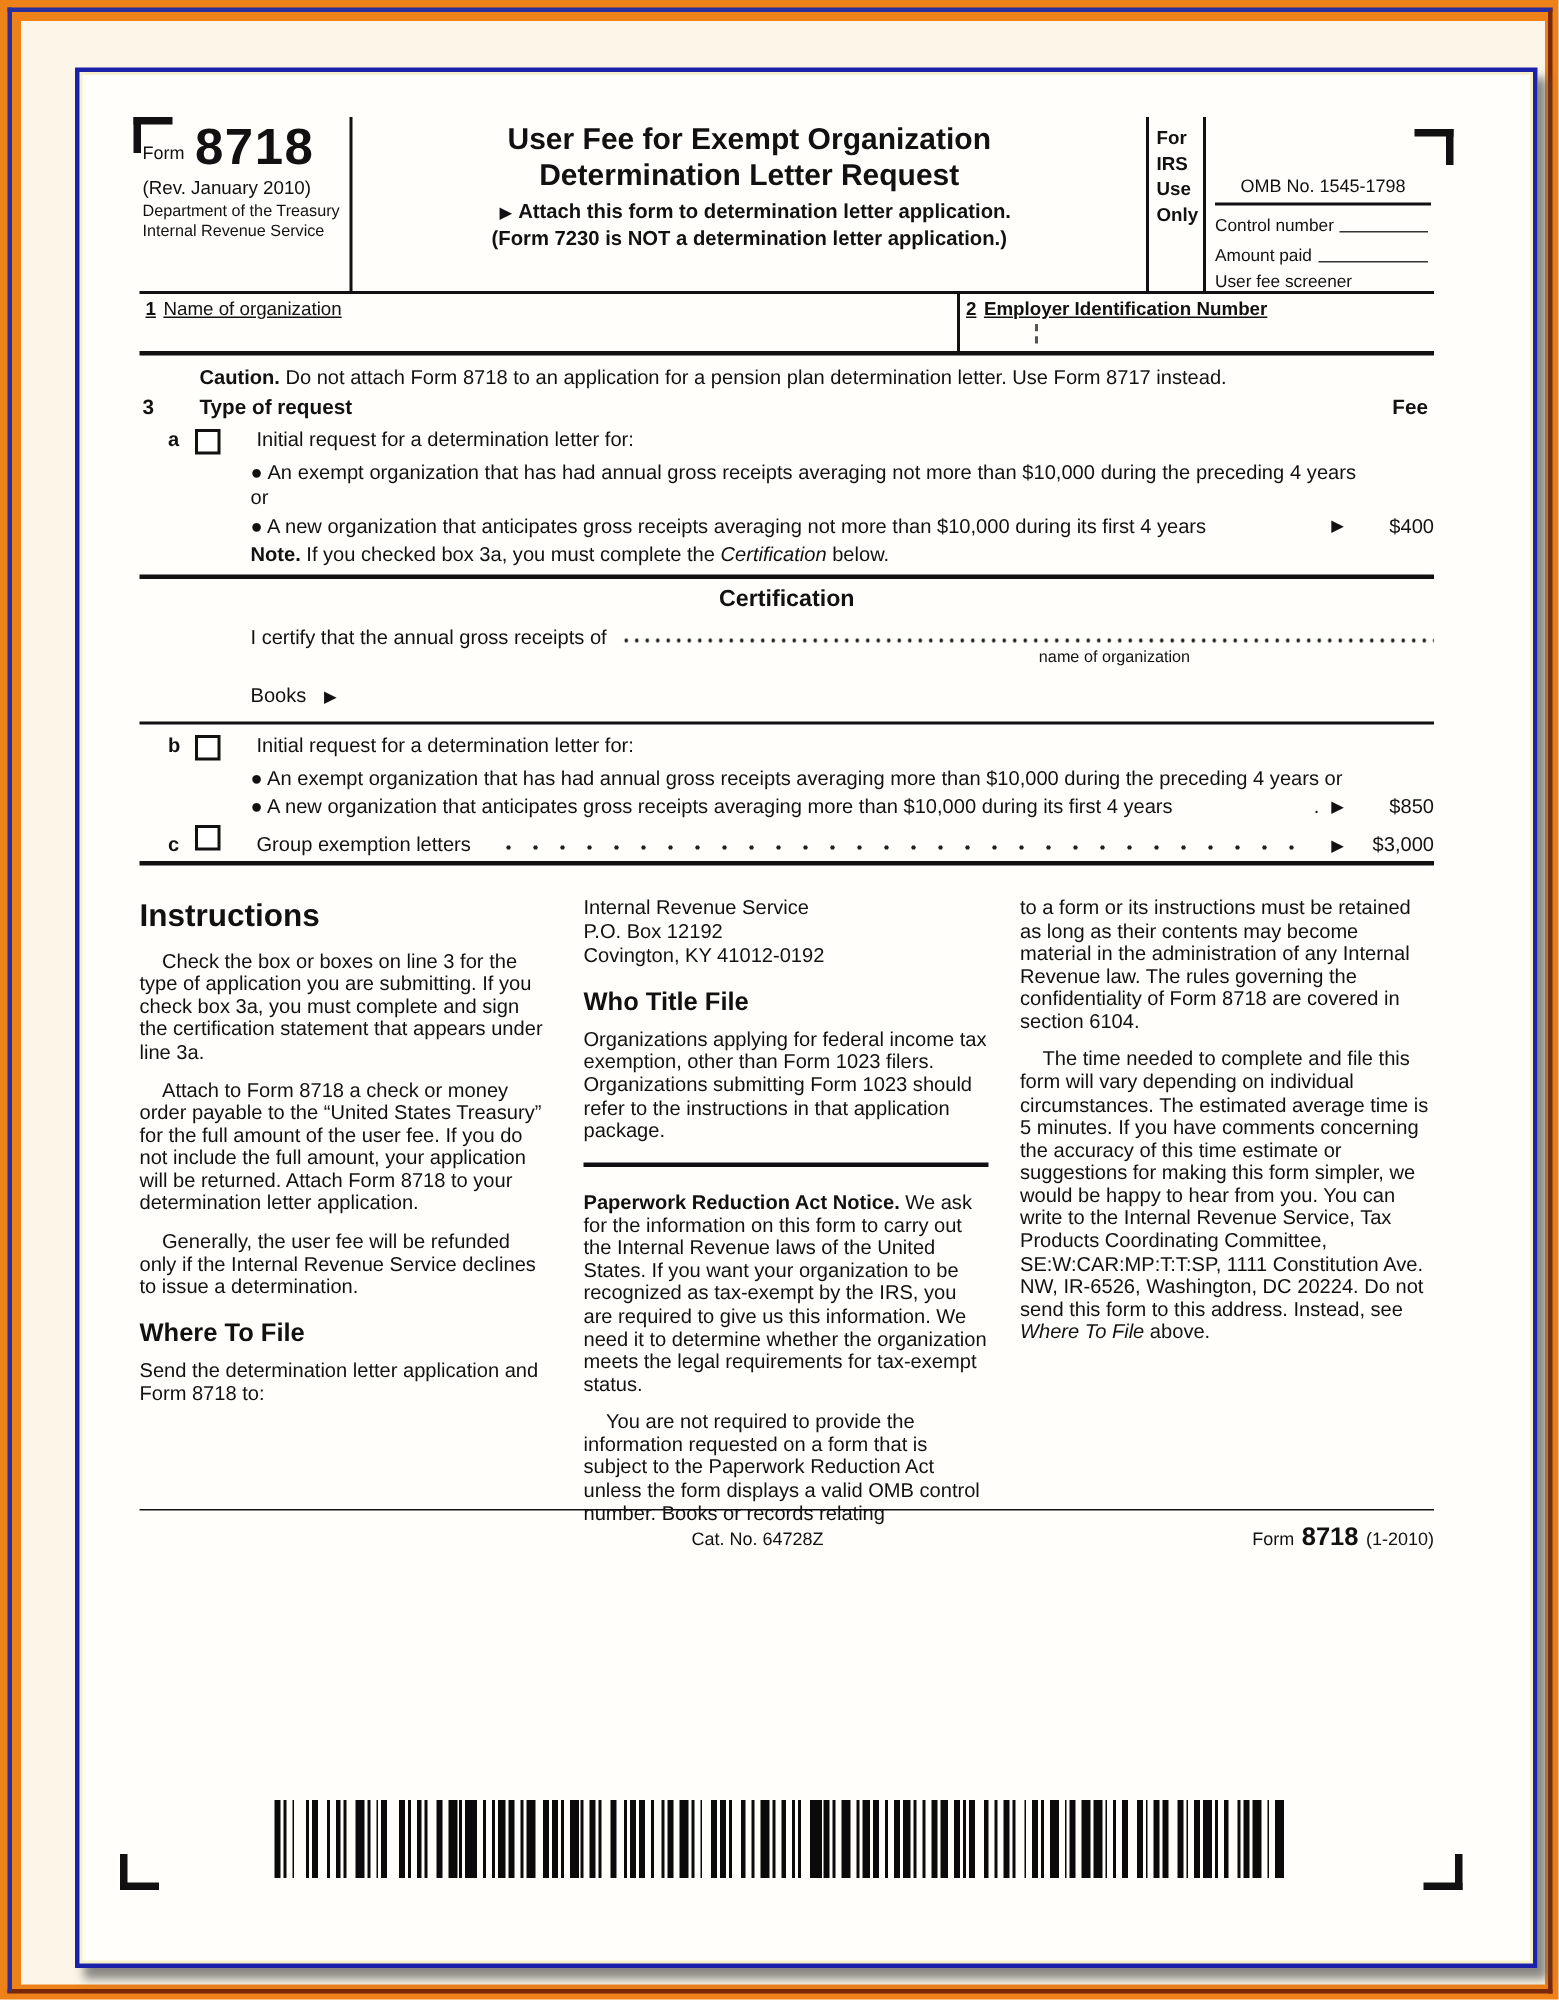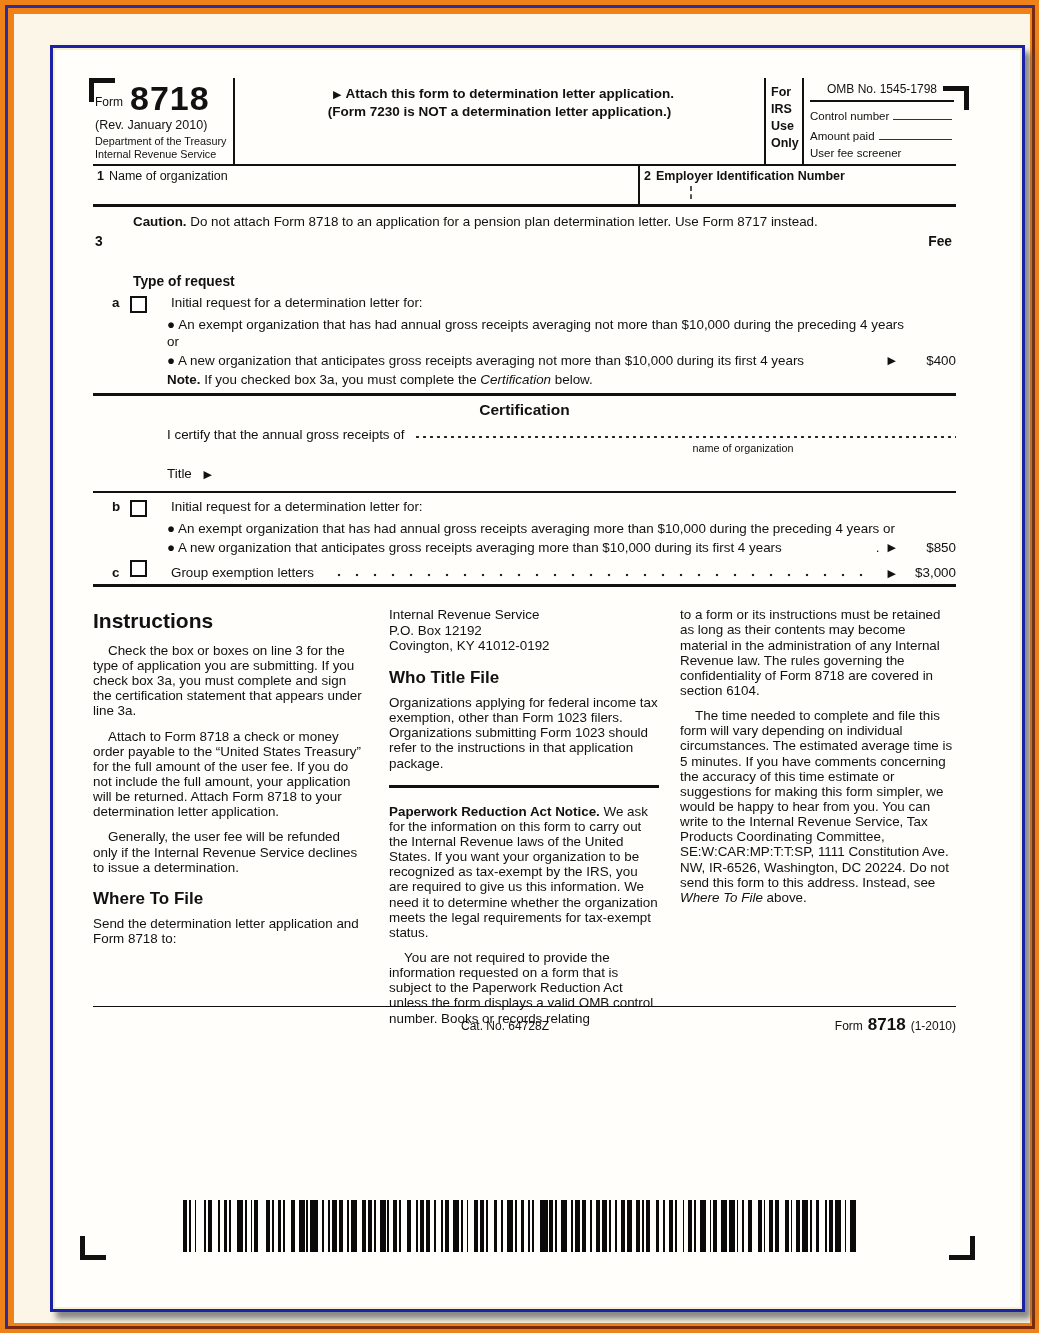--- a/index.html
+++ b/index.html
@@ -41,39 +41,39 @@
   .form-word{font-size:12px;padding-bottom:4px;}
   .form-num{font-size:34px;font-weight:bold;letter-spacing:1px;line-height:.85;}
   .rev{font-size:12.5px;margin-top:5px;}
   .agency{font-size:10.8px;line-height:1.25;margin-top:3px;}
   .hdr-title{flex:1;text-align:center;padding-top:4px;}
   .title-main{font-size:20px;font-weight:bold;line-height:1.18;}
   .attach{font-size:13.5px;font-weight:bold;line-height:1.3;margin-top:3px;}
   .hdr-irs{width:40px;border-left:2px solid #111;border-right:2px solid #111;box-sizing:border-box;
     font-size:12.5px;font-weight:bold;line-height:1.35;padding:6px 0 0 5px;}
   .hdr-omb{width:152px;box-sizing:border-box;font-size:11.5px;padding:2px 2px 0 6px;}
-  .omb-label{text-align:center;border-bottom:2px solid #111;padding:2px 0 4px;font-size:12px;}
+  .omb-label{text-align:center;border-bottom:2px solid #111;padding:2px 0 4px;font-size:12px;margin-top:35px;}
   .fillrow{display:flex;align-items:flex-end;margin-top:7px;}
   .fillrow .lbl{white-space:nowrap;font-size:11.5px;}
   .fillrow .line{flex:1;border-bottom:1.5px solid #333;margin:0 2px 2px 4px;height:10px;}
 
   
   .idrow{display:flex;border-bottom:3px solid #111;min-height:38px;}
-  .idcell{box-sizing:border-box;padding:3px 4px;font-size:12.5px;}
+  .idcell{box-sizing:border-box;padding:3px 4px;font-size:12.5px;text-decoration:underline;}
   .idcell .num{font-weight:bold;margin-right:5px;}
   .cell-name{width:547px;border-right:2px solid #111;}
   .cell-ein{flex:1;font-weight:bold;}
   .ein-dash{width:0;border-left:2px dashed #555;height:13px;margin:3px 0 0 46px;}
 
   
   .caution{font-size:13.4px;margin:7px 0 2px 40px;}
   .caution b{font-weight:bold;}
   .l3head{display:flex;font-weight:bold;font-size:13.8px;margin-top:5px;}
   .l3head .n{width:40px;padding-left:2px;box-sizing:border-box;}
-  .l3head .t{flex:1;margin-top:40px;}
+  .l3head .t{flex:1;}
   .l3head .fee{width:60px;text-align:right;padding-right:4px;box-sizing:border-box;}
   .itemrow{display:flex;align-items:flex-start;font-size:13.4px;margin-top:6px;}
   .itemrow .letter{width:18px;margin-left:19px;font-weight:bold;}
   .cbx{width:13px;height:13px;border:2px solid #111;background:#fff;margin:1px 0 0 0;flex:none;}
   .itemrow .txt{margin-left:24px;flex:1;}
   .bullets{margin-left:74px;font-size:13.4px;}
   .bullet{text-align:justify;padding-right:52px;line-height:1.28;margin-top:3px;}
   .bullet-fee{display:flex;align-items:center;margin-top:3px;}
   .bullet-fee .bt{flex:1;}
   .feeval{width:56px;text-align:right;white-space:nowrap;font-size:13.4px;}
@@ -142,20 +142,24 @@
           <span class="form-word">Form</span>
           <span class="form-num">8718</span>
         </div>
         <div class="rev">(Rev. January 2010)</div>
         <div class="agency">
           <div>Department of the Treasury</div>
           <div>Internal Revenue Service</div>
         </div>
       </div>
       <div class="hdr-title">
+        <div class="title-main">
+          <div>User Fee for Exempt Organization</div>
+          <div>Determination Letter Request</div>
+        </div>
         <div class="attach">
           <div><span class="arrow">▶</span><span>Attach this form to determination letter application.</span></div>
           <div>(Form 7230 is NOT a determination letter application.)</div>
         </div>
       </div>
       <div class="hdr-irs">
         <div>For</div>
         <div>IRS</div>
         <div>Use</div>
         <div>Only</div>
@@ -216,21 +220,21 @@
     <div class="rule3"></div>
 
     <div class="cert-title">Certification</div>
     <div class="certline">
       <span>I certify that the annual gross receipts of</span>
       <span class="dotlead"></span>
     </div>
     <div class="nameorg">name of organization</div>
     <div class="sigrow">
       <span>
-        <span>Title</span>
+        <span>Books</span>
         <span class="arrow">▶</span>
       </span>
     </div>
 
     <div class="rule2"></div>
 
     <div class="itemrow">
       <span class="letter">b</span>
       <span class="cbx"></span>
       <span class="txt">Initial request for a determination letter for:</span>

